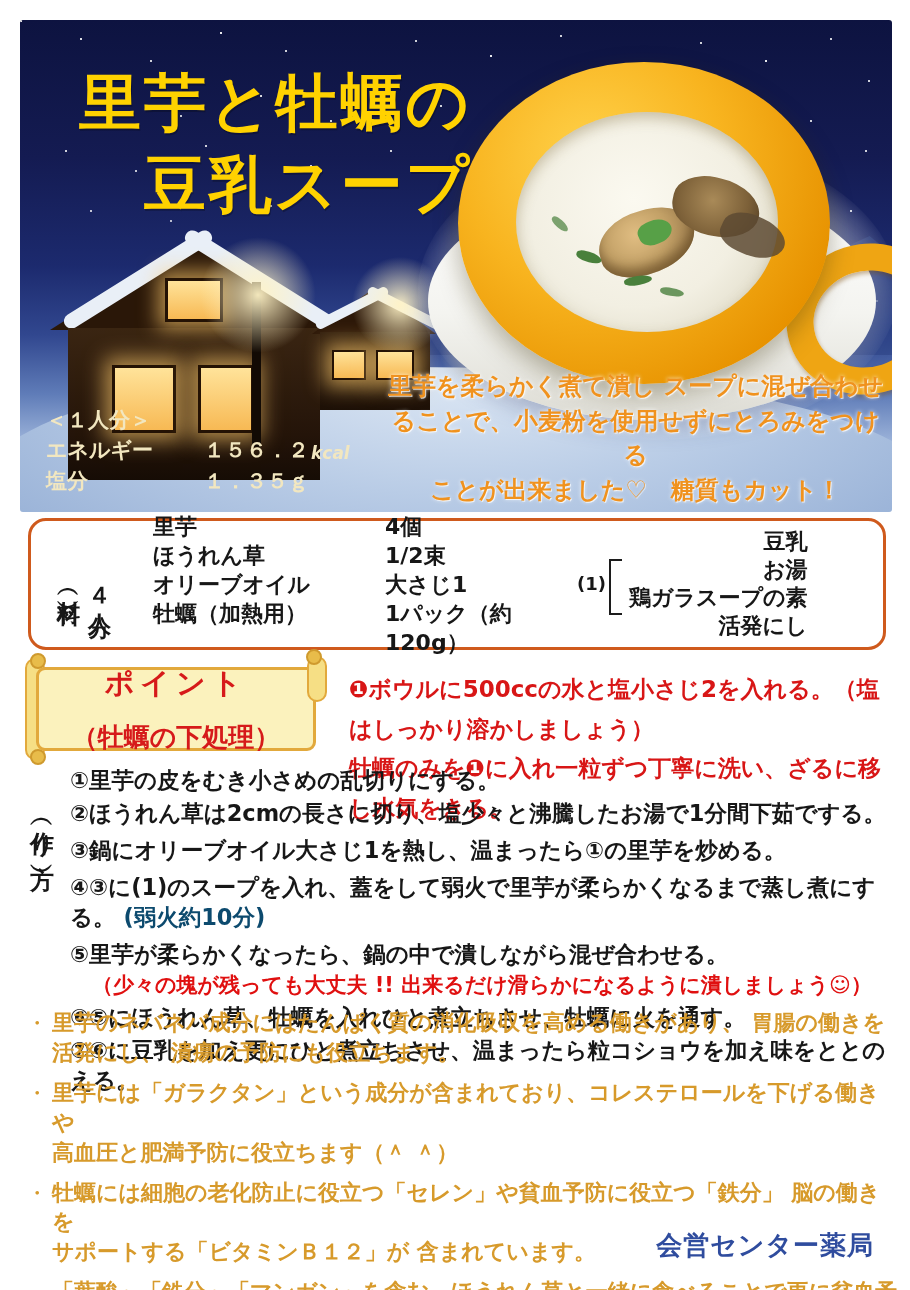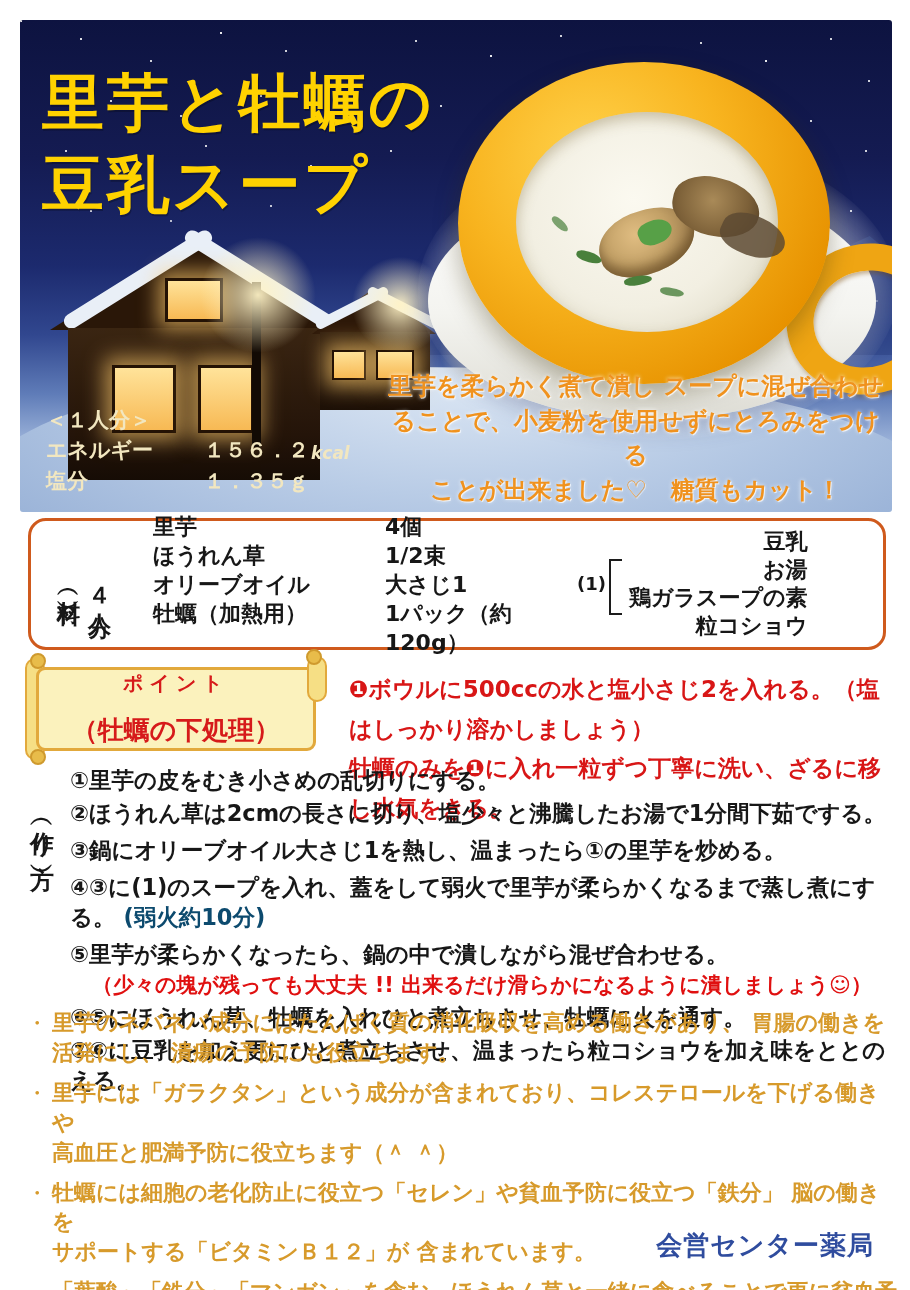--- a/index.html
+++ b/index.html
@@ -78,21 +78,21 @@
        border-radius:45% 55% 50% 50%;background:radial-gradient(circle at 45% 40%,#a98a58 0%,#7c6038 60%,#4d3a22 100%);}
   .frill{position:absolute;left:700px;top:196px;width:66px;height:40px;transform:rotate(24deg);
        border-radius:50% 50% 60% 40%;background:#5d4a33;opacity:.85;}
   .leaf{position:absolute;background:#49803c;border-radius:40% 60% 50% 50%;}
   .leaf1{left:618px;top:200px;width:34px;height:24px;transform:rotate(-24deg);background:#57a047;}
   .leaf2{left:556px;top:232px;width:26px;height:10px;transform:rotate(16deg);}
   .leaf3{left:604px;top:256px;width:28px;height:9px;transform:rotate(-10deg);}
   .leaf4{left:530px;top:200px;width:20px;height:8px;transform:rotate(40deg);opacity:.7;}
   .leaf5{left:640px;top:268px;width:24px;height:8px;transform:rotate(8deg);opacity:.8;}
 
-  .hero-title{position:absolute;left:22px;top:42px;width:430px;text-align:left;z-index:5;
+  .hero-title{position:absolute;left:22px;top:42px;width:430px;text-align:right;z-index:5;
        font-weight:800;color:#ffd200;font-size:62px;line-height:1.32;letter-spacing:3px;
        text-shadow:1px 2px 0 rgba(0,0,0,.25);}
   .nutri{position:absolute;left:26px;bottom:16px;z-index:6;color:#f2e7c0;font-size:21px;font-weight:600;line-height:1.45;}
   .nutri-row{display:flex;}
   .nutri-label{width:158px;}
   .nutri-unit{font-style:italic;font-size:17px;margin-left:2px;align-self:flex-end;}
   .tagline{position:absolute;right:4px;bottom:4px;width:505px;z-index:6;text-align:center;
        color:#f0921e;font-weight:800;font-size:24px;line-height:1.45;
        text-shadow:0 0 4px rgba(255,255,255,.85),1px 1px 0 rgba(255,255,255,.7);}
 
@@ -108,21 +108,21 @@
   .grp-label{position:absolute;left:-52px;top:42px;font-size:18px;font-weight:700;}
   .grp-bracket{position:absolute;left:-20px;top:31px;width:11px;height:52px;
        border-left:2.5px solid #1c1c1c;border-top:2.5px solid #1c1c1c;border-bottom:2.5px solid #1c1c1c;}
 
   
   .point-row{position:absolute;left:25px;top:660px;width:862px;display:flex;}
   .scroll-banner{position:relative;width:302px;height:98px;flex:none;}
   .scroll-main{position:absolute;left:11px;right:11px;top:7px;bottom:7px;background:#fbf2bd;
        border:3px solid #e2a93c;border-radius:9px;display:flex;flex-direction:column;justify-content:center;
        align-items:center;color:#d61a1a;font-weight:800;}
-  .scroll-t1{font-size:20px;letter-spacing:6px;}
+  .scroll-t1{font-size:29px;letter-spacing:6px;}
   .scroll-t2{font-size:26px;margin-top:16px;}
   .roll{position:absolute;width:20px;background:#f6df85;border:2.5px solid #e2a93c;border-radius:10px;box-sizing:border-box;}
   .roll-l{left:0;top:-2px;bottom:-2px;}
   .roll-r{right:0;top:-4px;height:46px;}
   .curl{position:absolute;width:12px;height:12px;border-radius:50%;background:#e8bc4a;border:2px solid #cf9a2e;}
   .curl-tl{left:3px;top:-7px;}
   .curl-bl{left:3px;bottom:-7px;}
   .curl-tr{right:3px;top:-9px;}
   .point-text{margin-left:22px;padding-top:10px;color:#d81616;font-weight:800;font-size:23px;line-height:1.72;}
 
@@ -223,21 +223,21 @@
       <span>1/2束</span>
       <span>オリーブオイル</span>
       <span>大さじ1</span>
       <span>牡蠣（加熱用）</span>
       <span>1パック（約120g）</span>
     </div>
     <div class="ing-right">
       <div>豆乳</div>
       <div>お湯</div>
       <div>鶏ガラスープの素</div>
-      <div>粒コショウ</div>
+      <div>活発にし</div>
       <span class="grp-label">(1)</span>
       <span class="grp-bracket"></span>
     </div>
   </div>
 
   <div class="point-row">
     <div class="scroll-banner">
       <div class="roll roll-l">
         <span class="curl curl-tl"></span>
         <span class="curl curl-bl"></span>

